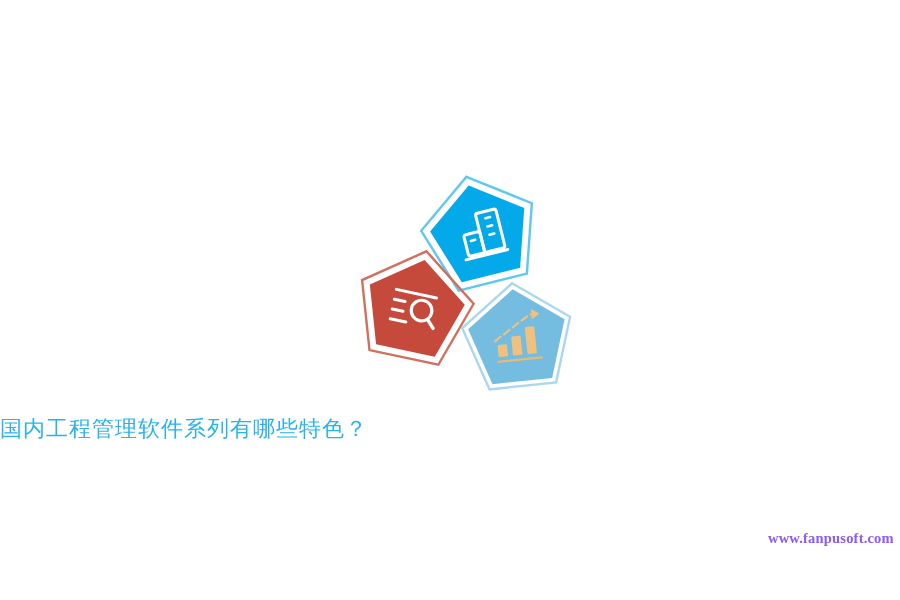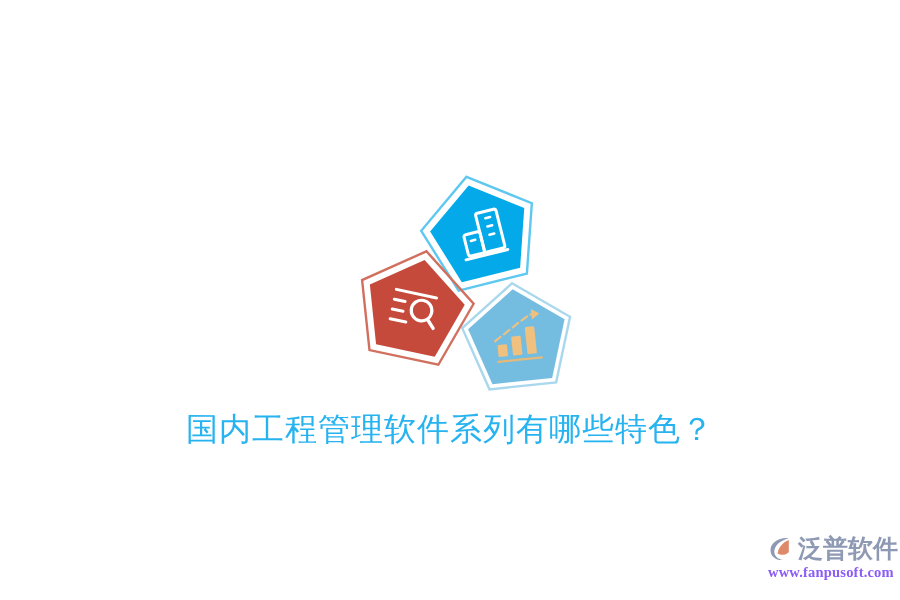--- a/index.html
+++ b/index.html
@@ -32,23 +32,23 @@
     height: 220px;
   }
   .cluster svg { display: block; }
 
   
   .title {
     position: absolute;
     left: 0;
     top: 406px;
     width: 900px;
-    text-align: center;
+    text-align: left;
     font-family: "DejaVu Sans", "Liberation Sans", sans-serif;
-    font-size: 32px;
+    font-size: 22px;
     line-height: 46px;
     letter-spacing: 1px;
     color: #27b3f0;
     white-space: nowrap;
   }
 
   
   .watermark {
     position: absolute;
     left: 766px;
@@ -161,28 +161,16 @@
           <path d="M16.2,5.5 L23.5,13" stroke="#ffffff" stroke-width="3.4" stroke-linecap="round" fill="none"></path>
         </g>
       </g>
 
     </svg>
   </div>
 
   <div class="title">国内工程管理软件系列有哪些特色？</div>
 
   <div class="watermark">
-    <div class="wm-row">
-      <div class="wm-mark">
-        <svg width="30" height="30" viewBox="0 0 30 30" xmlns="http://www.w3.org/2000/svg">
-
-          <path d="M22.5,4.2 C13.2,3.2 4.5,8.6 4.5,16.2 C4.5,22.4 10.2,26.6 16.8,26.0
-                   C11.2,25.0 8.0,21.4 8.3,17.2 C8.7,11.0 14.6,6.6 22.5,4.2 Z" fill="#8e99b4"></path>
-
-          <path d="M22.8,6.0 C16.8,8.6 12.3,13.4 11.6,19.6 C15.0,21.7 20.0,21.0 22.8,18.2 Z" fill="#dd8a6a"></path>
-        </svg>
-      </div>
-      <div class="wm-name">泛普软件</div>
-    </div>
     <div class="wm-url">www.fanpusoft.com</div>
   </div>
 
 </div>
 
 </body></html>

